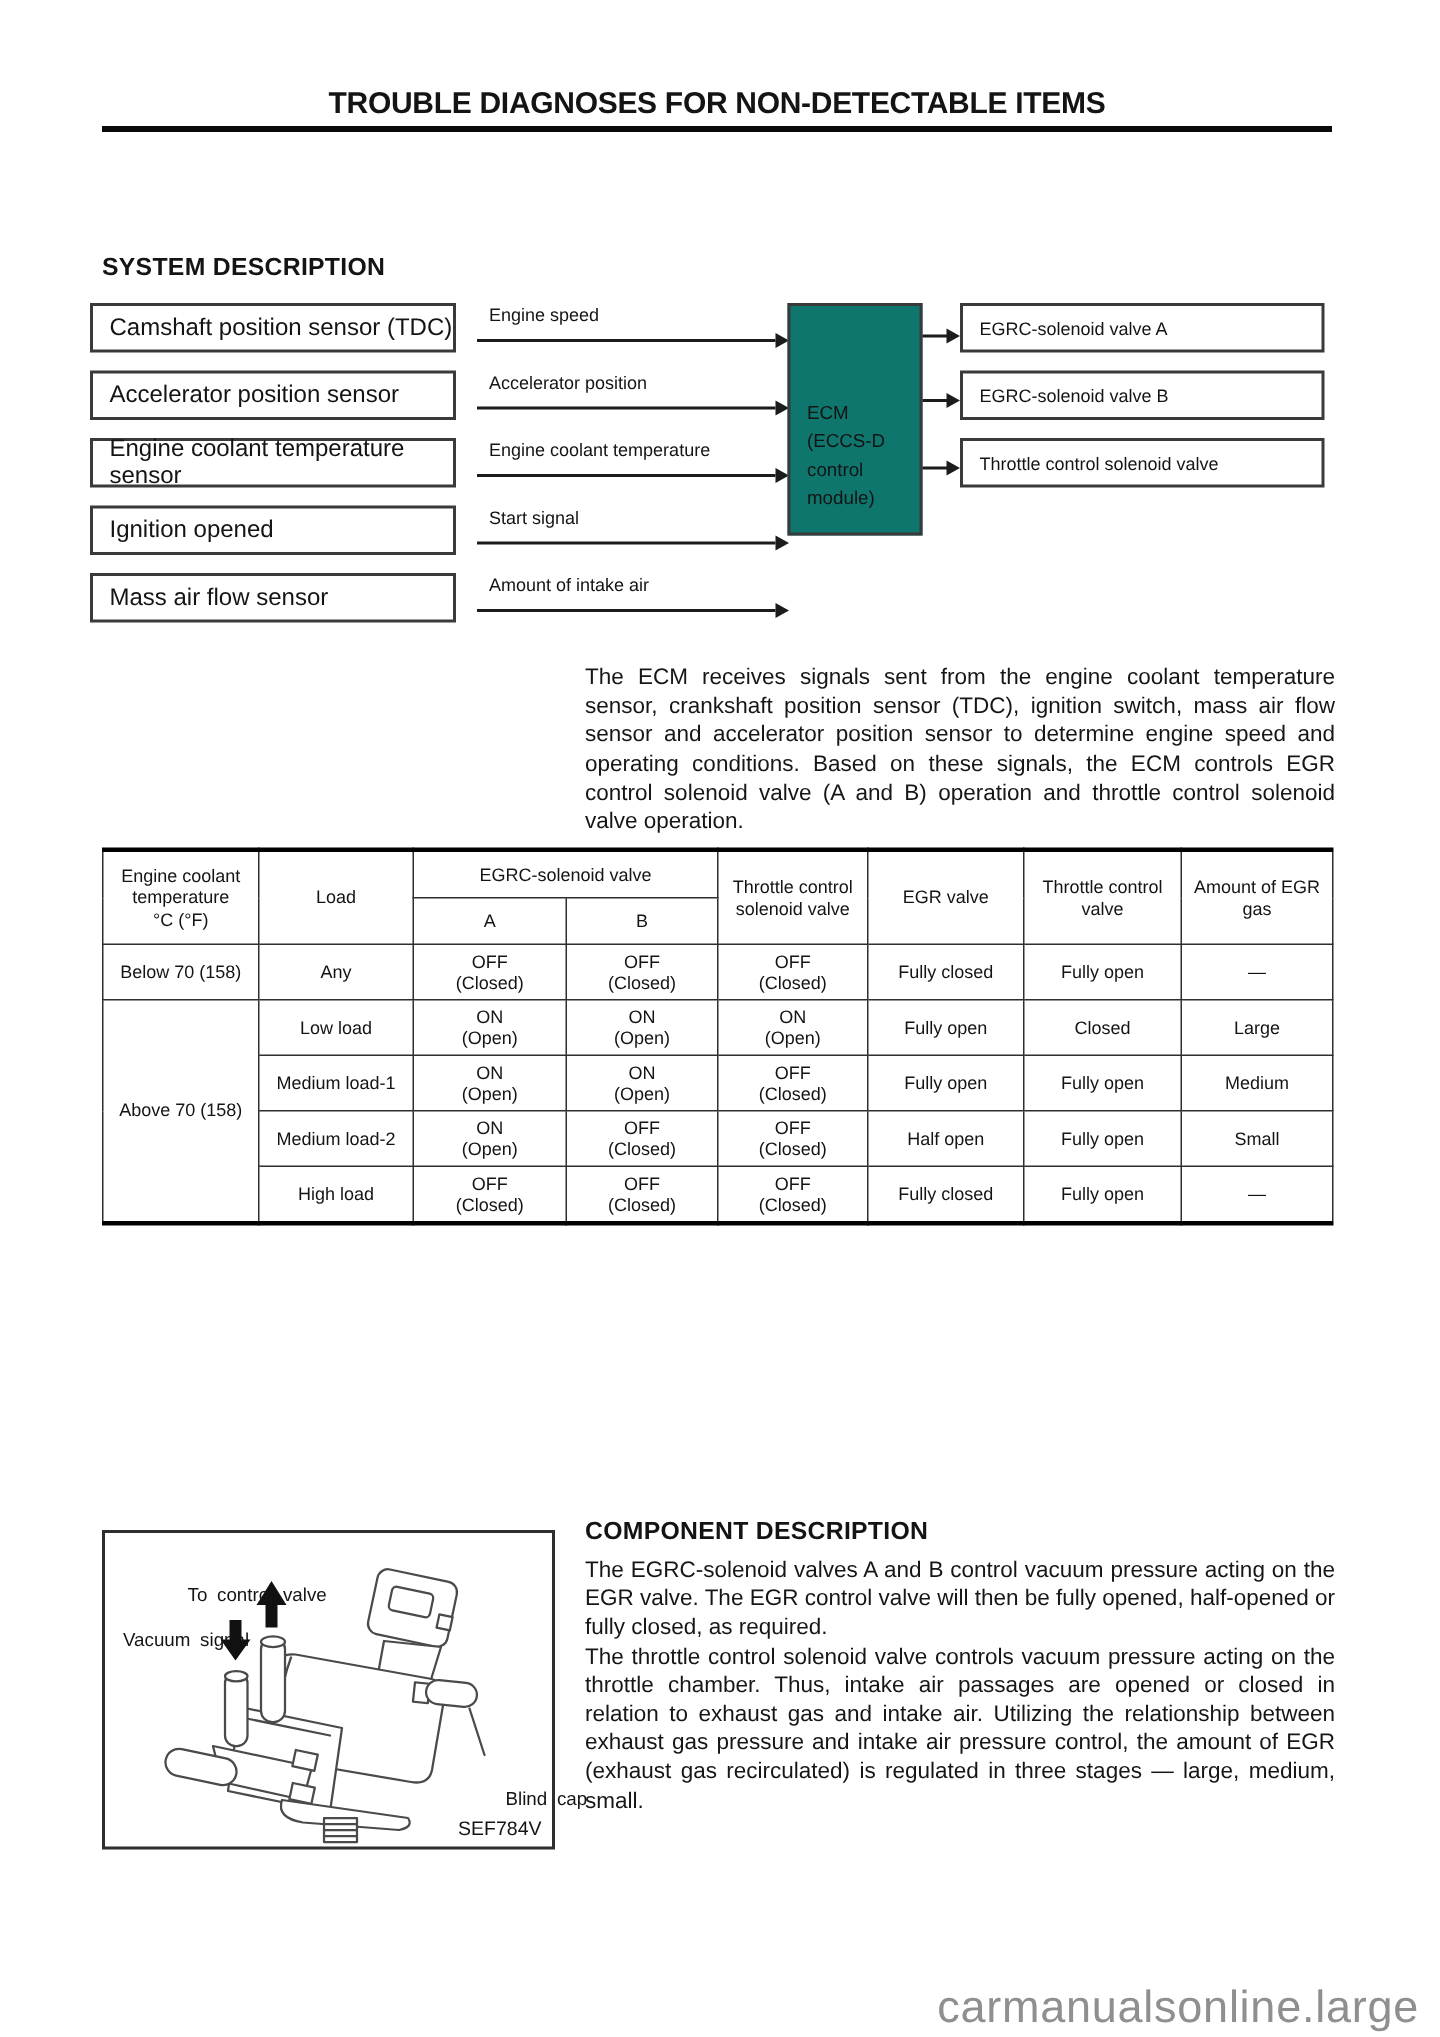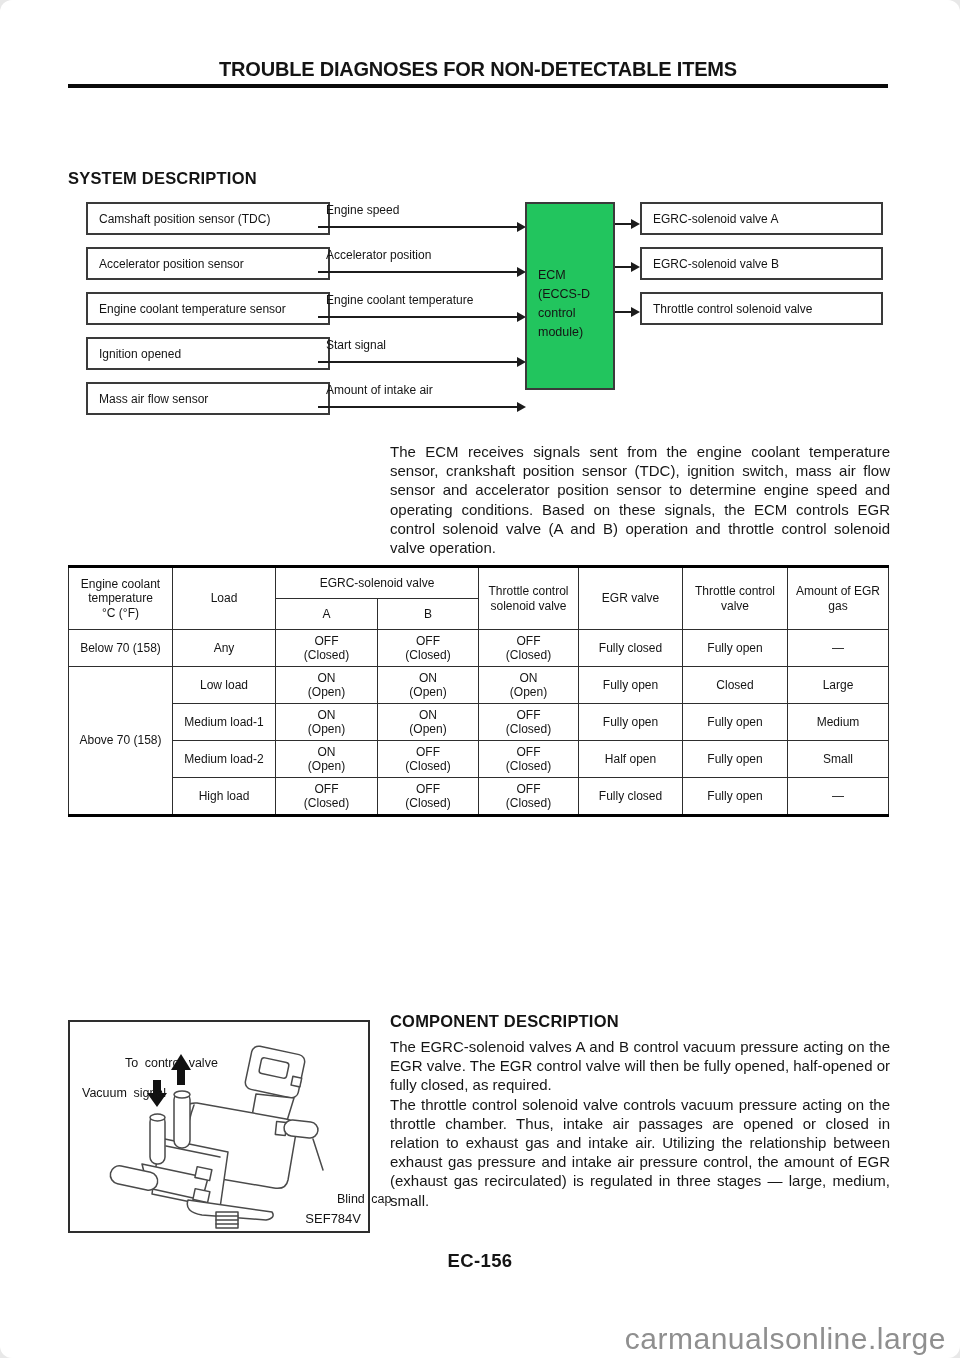--- a/index.html
+++ b/index.html
@@ -1,53 +1,52 @@
 <!DOCTYPE html>
 <html><head>
 <meta charset="utf-8">
 <style>
   html,body{margin:0;padding:0;background:#e8e8e8;}
   .page{
     position:relative; width:960px; height:1358px; background:#ffffff;
     font-family:"Liberation Sans", sans-serif; color:#141414; overflow:hidden;
     margin:0 auto;
-    border-radius:12px;
   }
   
   .chapter-hdr{
     position:absolute; left:68px; top:58px; width:820px; text-align:center;
     font-size:20px; font-weight:bold; letter-spacing:-0.2px; white-space:nowrap;
   }
   .hdr-rule{ position:absolute; left:68px; top:84px; width:820px; height:4px; background:#0a0a0a; }
   .page-title{
     position:absolute; left:391px; top:110px; width:505px;
     font-size:19.5px; font-weight:bold; line-height:23px; white-space:pre-line;
     word-spacing:2px;
   }
   .section-hdr{ position:absolute; font-size:16.5px; font-weight:bold; letter-spacing:0.2px; }
   .sys-hdr{ left:68px; top:169px; }
   .comp-hdr{ left:390px; top:1012px; }
 
   
   .sbox{
-    position:absolute; left:86px; width:244px; height:33px; box-sizing:border-box;
+    position:absolute; left:60px; width:244px; height:33px; box-sizing:border-box;
     border:2px solid #3a3a3a; display:flex; align-items:center; padding-left:11px;
-    font-size:12px; background:#fff;
+    font-size:16px; background:#fff;
   }
   .sig-label{ position:absolute; left:326px; font-size:12px; white-space:nowrap; }
   .hline{ position:absolute; left:318px; width:199px; height:2px; background:#1c1c1c; }
   .ahead{
     position:absolute; left:517px; width:0; height:0;
     border-top:5px solid transparent; border-bottom:5px solid transparent;
     border-left:9px solid #1c1c1c;
   }
   .ecm-box{
-    position:absolute; left:525px; top:202px; width:90px; height:188px; box-sizing:border-box;
+    position:absolute; left:525px; top:202px; width:90px; height:155px; box-sizing:border-box;
     border:2px solid #3a3a3a; font-size:12.5px; line-height:19px;
-    padding:62px 0 0 11px; white-space:pre-line; background:#22c55e;
+    padding:62px 0 0 11px; white-space:pre-line; background:#0f766e;
   }
   .oline{ position:absolute; left:615px; width:17px; height:2px; background:#1c1c1c; }
   .oahead{
     position:absolute; left:631px; width:0; height:0;
     border-top:5px solid transparent; border-bottom:5px solid transparent;
     border-left:9px solid #1c1c1c;
   }
   .obox{
     position:absolute; left:640px; width:243px; height:33px; box-sizing:border-box;
     border:2px solid #3a3a3a; display:flex; align-items:center; padding-left:11px;
@@ -296,16 +295,15 @@
 
       <polygon points="111,32 121,48 115,48 115,63 107,63 107,48 101,48" fill="#111111"></polygon>
       <polygon points="83,58 91,58 91,71 97,71 87,85 77,71 83,71" fill="#111111"></polygon>
     </svg>
     <div class="fig-label lbl-tcv">To control valve</div>
     <div class="fig-label lbl-vac">Vacuum signal</div>
     <div class="fig-label lbl-cap">Blind cap</div>
     <div class="fig-ref">SEF784V</div>
   </div>
 
-  <div class="page-num">EC-156</div>
   <div class="watermark">carmanualsonline.large</div>
 
 </div>
 
 </body></html>

